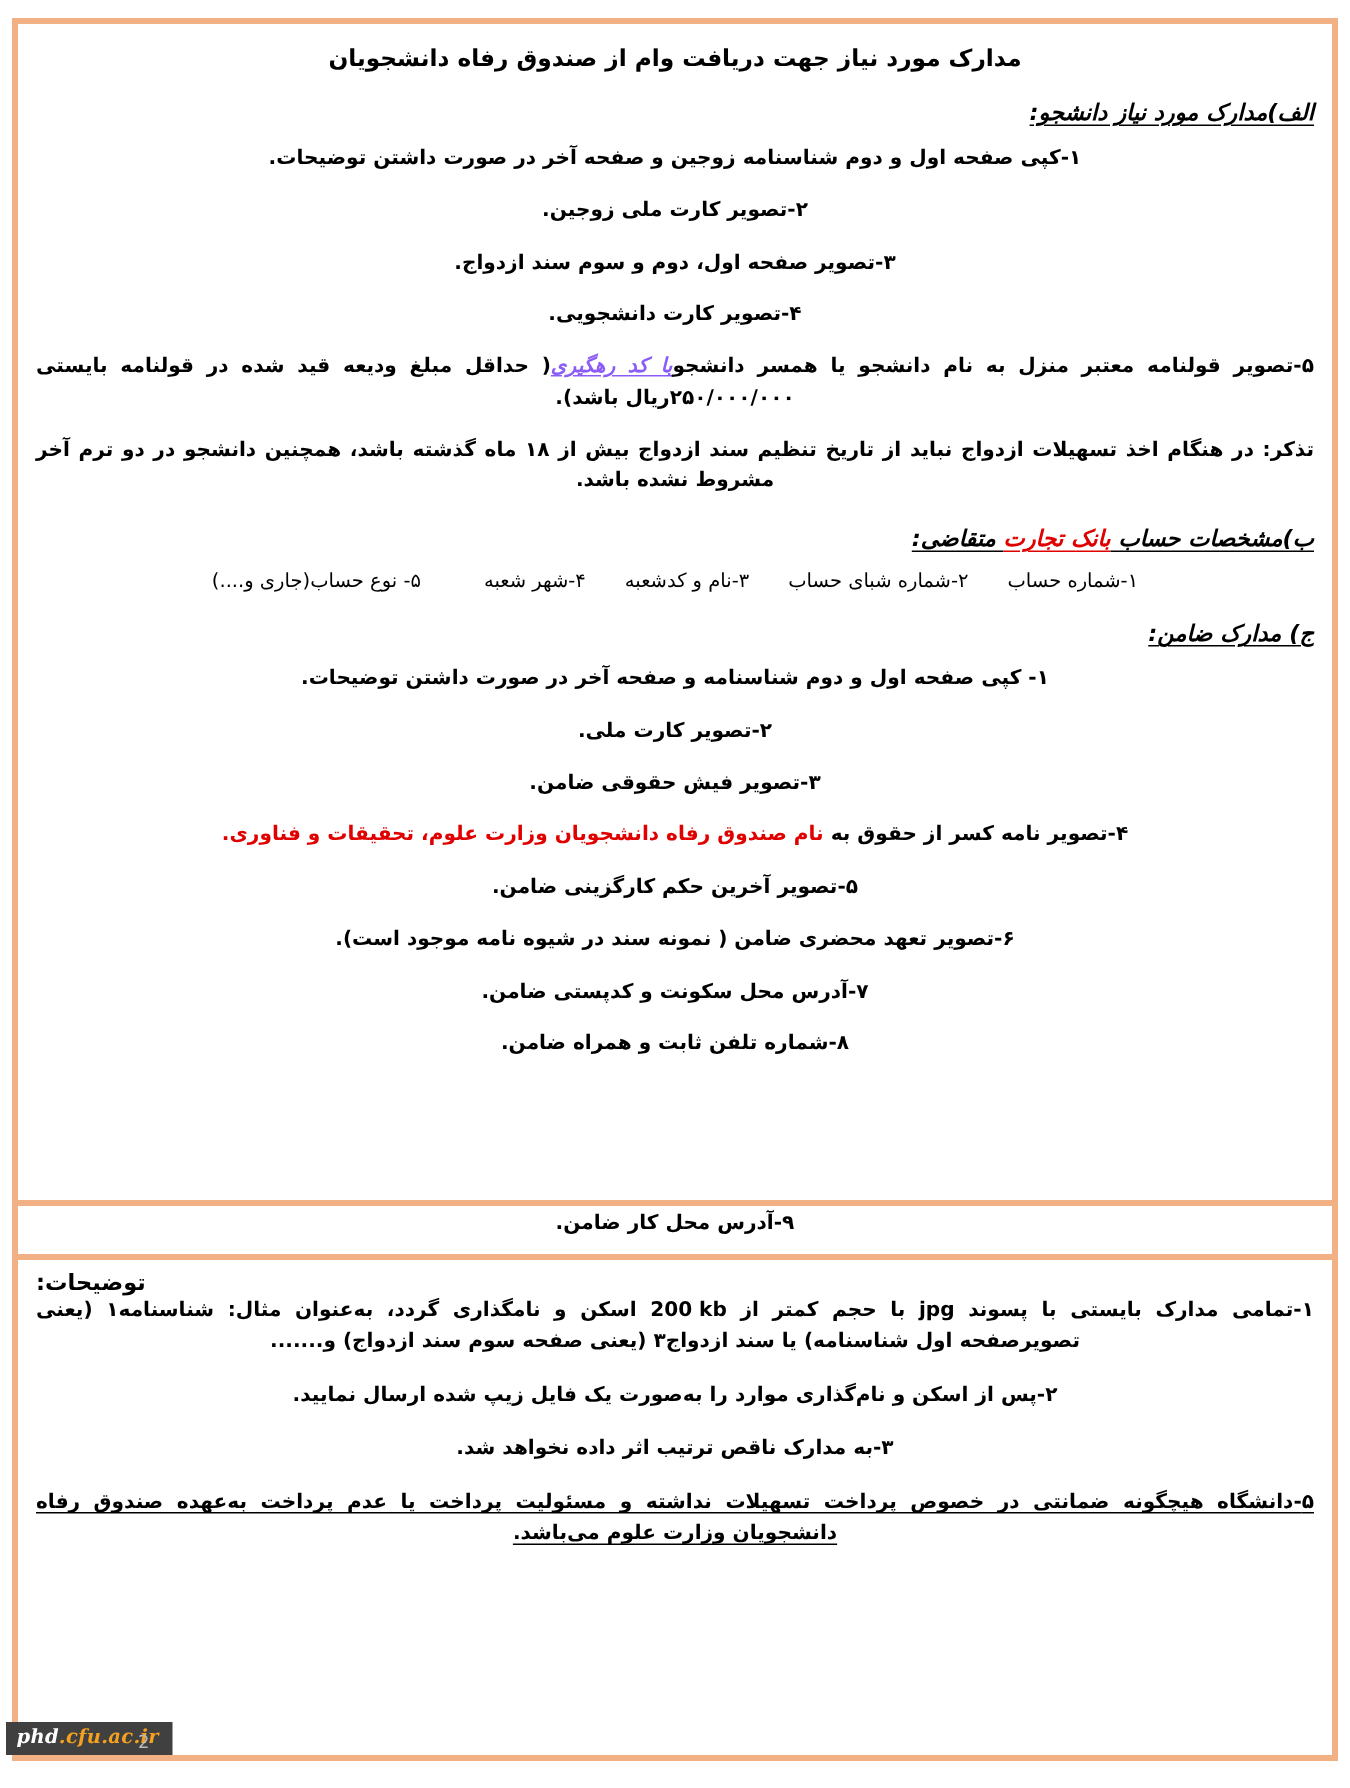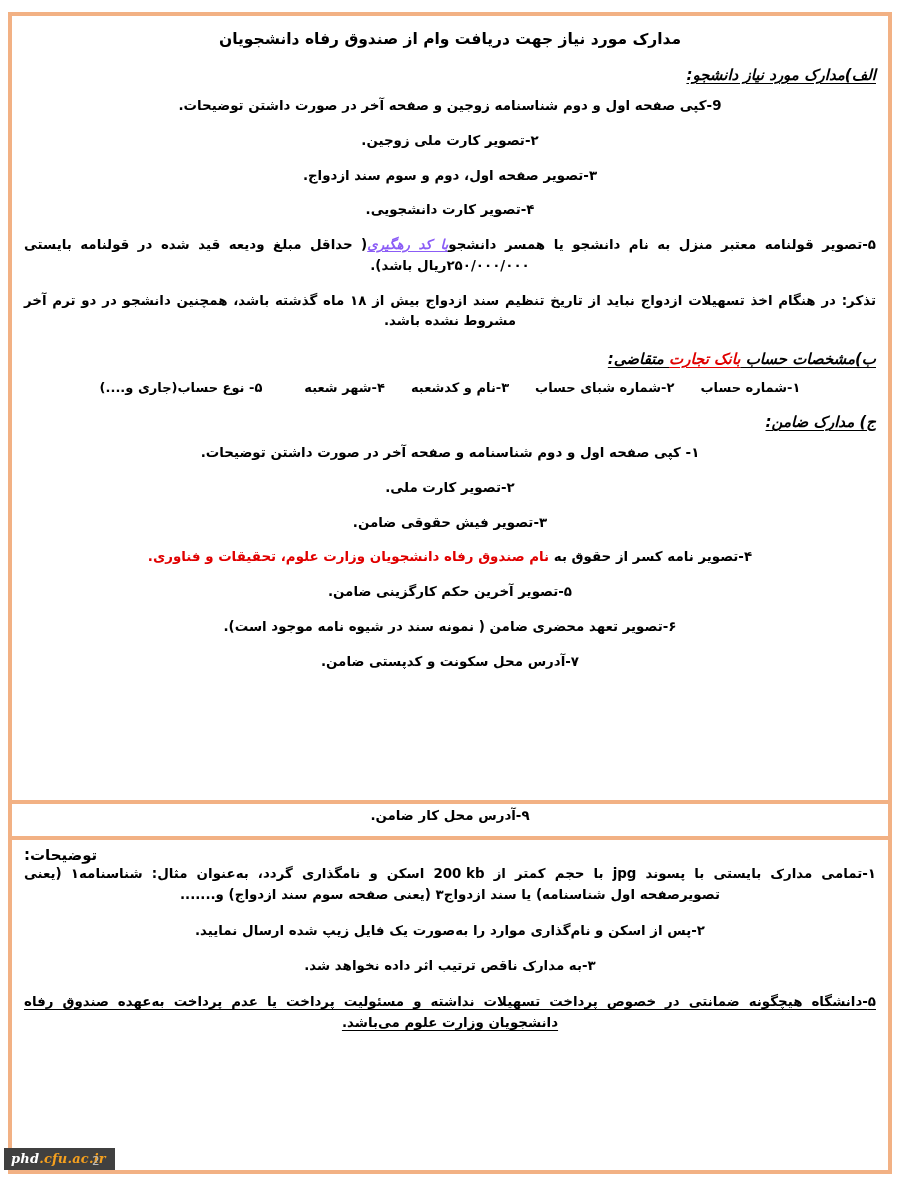--- a/index.html
+++ b/index.html
@@ -86,21 +86,21 @@
   .red      { color: #e00000; }
   .red-b    { color: #e00000; font-weight: bold; }
   .redline  { color: #8b5cf6; font-weight: bold; font-style: italic;
               text-decoration: underline; text-underline-offset: 2px; }
   .ital     { }
   .uline    { text-decoration: underline; text-underline-offset: 3px; }
   .ltr      { direction: ltr; unicode-bidi: embed; display: inline-block; font-weight: bold; }
 
   .bank-row {
     font-size: 13px;
-    font-weight: 700;
+    font-weight: 400;
     text-align: center;
     white-space: nowrap;
     margin-bottom: 4px;
   }
   .bank-row span { display: inline-block; }
   .bank-gap { display: inline-block; width: 26px; }
   .bank-gap-lg { display: inline-block; width: 42px; }
 
   .notes-head {
     font-weight: bold;
@@ -156,21 +156,21 @@
   <div class="hrule hrule-bottom"></div>
 
   <div class="band-a">
 
     <h1 class="doc-title">مدارک مورد نیاز جهت دریافت وام از صندوق رفاه دانشجویان</h1>
 
     <div class="sec-head">
       <span class="u">الف)مدارک مورد نیاز دانشجو:</span>
     </div>
 
-    <div class="line center blk">9-کپی صفحه اول و دوم شناسنامه زوجین و صفحه آخر در صورت داشتن توضیحات.</div>
+    <div class="line center blk">۱-کپی صفحه اول و دوم شناسنامه زوجین و صفحه آخر در صورت داشتن توضیحات.</div>
     <div class="line center blk">۲-تصویر کارت ملی زوجین.</div>
     <div class="line center blk">۳-تصویر صفحه اول، دوم و سوم سند ازدواج.</div>
     <div class="line center blk">۴-تصویر کارت دانشجویی.</div>
 
     <div class="line justify blk">
       <span>۵-تصویر قولنامه معتبر منزل به نام دانشجو یا همسر دانشجو</span><span class="redline">با کد رهگیری</span><span>( حداقل مبلغ ودیعه قید شده در قولنامه بایستی ۲۵۰/۰۰۰/۰۰۰ریال باشد).</span>
     </div>
 
     <div class="line justify blk">تذکر: در هنگام اخذ تسهیلات ازدواج نباید از تاریخ تنظیم سند ازدواج بیش از ۱۸ ماه گذشته باشد، همچنین دانشجو در دو ترم آخر مشروط نشده باشد.</div>
 
@@ -190,20 +190,21 @@
     <div class="line center blk">۲-تصویر کارت ملی.</div>
     <div class="line center blk">۳-تصویر فیش حقوقی ضامن.</div>
 
     <div class="line center blk">
       <span>۴-تصویر نامه کسر از حقوق به </span><span class="red-b">نام صندوق رفاه دانشجویان وزارت علوم، تحقیقات و فناوری</span><span class="red-b">.</span>
     </div>
 
     <div class="line center blk">۵-تصویر آخرین حکم کارگزینی ضامن.</div>
     <div class="line center blk">۶-تصویر تعهد محضری ضامن ( نمونه سند در شیوه نامه موجود است).</div>
     <div class="line center blk">۷-آدرس محل سکونت و کدپستی ضامن.</div>
+    <div class="line center blk-sm">۸-شماره تلفن ثابت و همراه ضامن.</div>
   </div>
 
   <div style="position:absolute; top:806px; right:24px; left:24px;">
     <div class="line center">۹-آدرس محل کار ضامن.</div>
   </div>
 
   <div class="band-notes">
     <div class="notes-head">توضیحات:</div>
 
     <div class="line justify note-item" style="">

